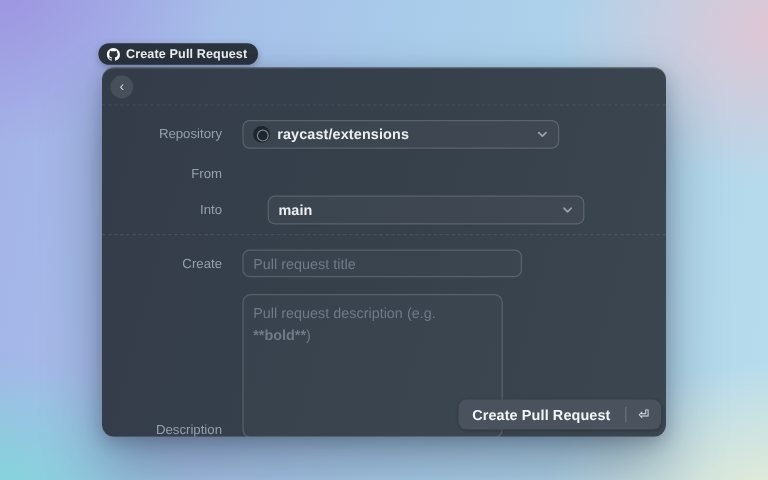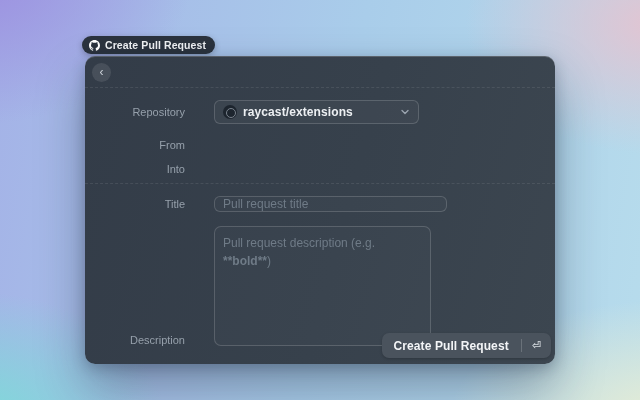--- a/index.html
+++ b/index.html
@@ -42,48 +42,48 @@
     font-family:"Liberation Sans", sans-serif;
   }
 
   .form { padding-top:12px; }
   .row { display:flex; align-items:center; margin-bottom:15px; }
   .row.r2 { margin-bottom:12px; }
   .row.r3 { margin-bottom:8px;gap:21px; }
   .row.r4 { margin-bottom:14px; }
   .row.r5 { margin-bottom:0; align-items:flex-end; }
   .lbl {
-    width:100px; text-align:right; margin-right:29px; flex:0 0 100px;
+    width:100px; text-align:right; margin-right:17px; flex:0 0 100px;
     color:#96a0ab; font-size:11px;
   }
   .row.r5 .lbl { padding-top:7px; }
 
   .ctl {
-    width:205px; height:24px; border-radius:6px;
+    width:264px; height:24px; border-radius:6px;
     border:1px solid rgba(255,255,255,.16);
     background:rgba(255,255,255,.03);
     display:flex; align-items:center; padding:0 8px; position:relative; cursor:pointer;
   }
   .ctl .val { color:#eceff2; font-size:12px; font-weight:600; letter-spacing:.1px;
               white-space:nowrap; overflow:hidden; }
   .ctl .chev { margin-left:auto; display:flex; }
 
   .avatar {
     width:14px; height:14px; border-radius:50%; margin-right:6px; flex:0 0 14px;
     background:#1d252e; position:relative;
   }
   .avatar::after {
     content:""; position:absolute; left:3px; top:3px; width:8px; height:8px;
     border-radius:50%; border:1.5px solid #79828c;
   }
 
   .divider { border-top:1px dashed rgba(255,255,255,.09); margin-bottom:12px; }
 
   .txtinput {
-    width:233px; height:16px; border-radius:6px;
+    width:233px; height:23px; border-radius:6px;
     border:1px solid rgba(255,255,255,.16); background:rgba(255,255,255,.02);
     color:#eceff2; font-size:12px; padding:0 8px; outline:none;
     font-family:"Liberation Sans", sans-serif;
   }
   .txtinput::placeholder { color:#6f7b87; opacity:1; }
 
   .descbox {
     width:217px; height:120px; border-radius:7px;
     border:1px solid rgba(255,255,255,.16); background:rgba(255,255,255,.02);
     padding:6px 8px; cursor:text;
@@ -137,26 +137,34 @@
         </span>
       </div>
     </div>
 
     <div class="row r2">
       <div class="lbl">From</div>
     </div>
 
     <div class="row r3">
       <div class="lbl">Into</div>
+      <div class="ctl">
+        <span class="val">main</span>
+        <span class="chev">
+          <svg width="10" height="10" viewBox="0 0 10 10">
+              <path d="M2 3.5 L5 6.5 L8 3.5" fill="none" stroke="#9aa3ae" stroke-width="1.4" stroke-linecap="round" stroke-linejoin="round"></path>
+            </svg>
+        </span>
+      </div>
     </div>
 
     <div class="divider"></div>
 
     <div class="row r4">
-      <div class="lbl">Title</div>
+      <div class="lbl">Create</div>
       <input class="txtinput" type="text" placeholder="Pull request title" style="">
     </div>
 
     <div class="row r5">
       <div class="lbl">Description</div>
       <div class="descbox">
         <span class="ph"><span>Pull request description (e.g. </span><b>**bold**</b><span>)</span></span>
       </div>
     </div>
 

